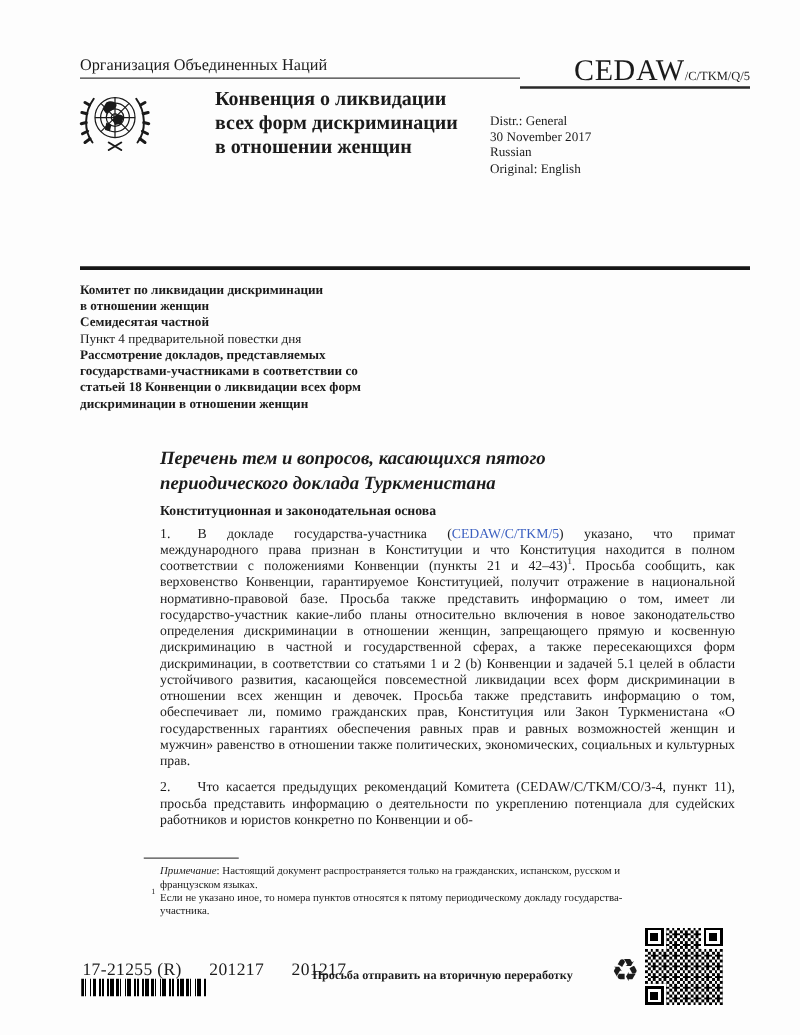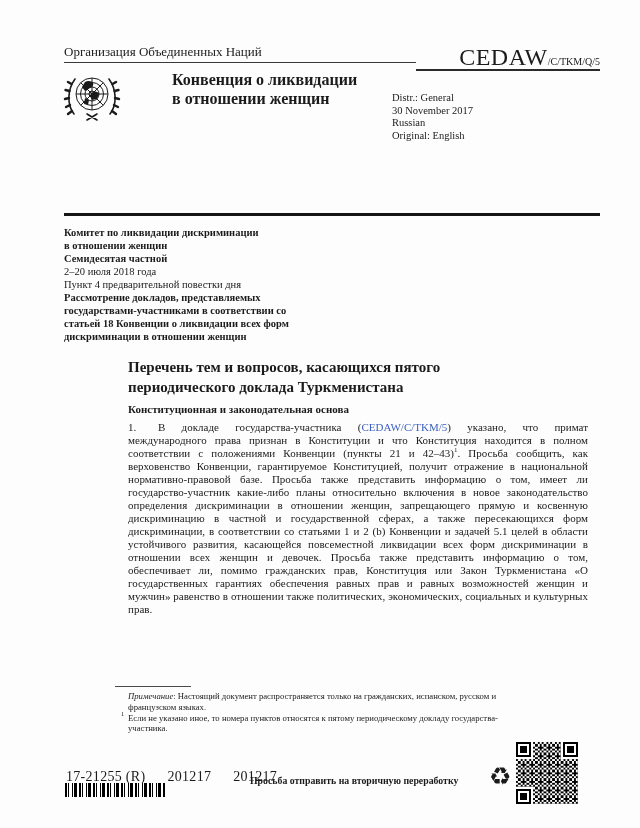--- a/index.html
+++ b/index.html
@@ -20,21 +20,21 @@
   .rule-right{left:416px;top:69px;width:184px;height:1.5px;background:#2a2a2a;}
   
   .emblem{left:63px;top:71px;}
   .masthead-title{left:128px;top:70px;font-size:16px;font-weight:bold;line-height:19px;margin-left:44px;}
   .distr-block{left:392px;top:92px;font-size:10.5px;line-height:12.5px;}
   .rule-thick{left:64px;top:213px;width:536px;height:3px;background:#161616;}
   
   .committee{left:64px;top:226px;font-size:10.5px;line-height:13px;width:310px;}
   .b{font-weight:bold;}
   
-  .doc-title{left:128px;top:357px;width:380px;font-size:15px;font-weight:bold;line-height:20px;}
+  .doc-title{left:128px;top:357px;width:380px;font-size:15px;font-weight:bold;line-height:20px;font-style:italic;}
   .section-heading{left:128px;top:403px;font-size:11px;font-weight:bold;}
   .body-text{left:128px;top:421px;width:460px;font-size:11px;line-height:13px;text-align:justify;}
   .body-text p{margin:0;}
   .body-text p + p{margin-top:8px;}
   .pnum{display:inline-block;width:30px;}
   a.doclink{text-decoration:none;cursor:pointer;}
   sup{font-size:7px;line-height:0;}
   
   .footnote-sep{left:115px;top:686px;width:76px;height:1px;background:#4a4a4a;}
   .footnotes{left:120px;top:691px;width:396px;font-size:8.7px;line-height:10.8px;}
@@ -92,47 +92,48 @@
       <line x1="49" y1="40" x2="53" y2="43"></line>
         <line x1="51" y1="34" x2="55" y2="36"></line>
       <line x1="52" y1="27" x2="56" y2="28"></line>
         <line x1="51.5" y1="20" x2="55.5" y2="19"></line>
       <line x1="49.5" y1="13" x2="53" y2="11"></line>
     </g>
   </svg>
 </div>
 <div class="abs masthead-title">
   <div>Конвенция о ликвидации</div>
+  <div>всех форм дискриминации</div>
   <div>в отношении женщин</div>
 </div>
 <div class="abs distr-block">
   <div>Distr.: General</div>
   <div>30 November 2017</div>
   <div>Russian</div>
   <div>Original: English</div>
 </div>
 <div class="abs rule-thick"></div>
 
 <div class="abs committee">
   <div class="b">Комитет по ликвидации дискриминации</div>
   <div class="b">в отношении женщин</div>
   <div class="b">Семидесятая частной</div>
-  <div>2–20 июля 2018 года</div>
   <div>Пункт 4 предварительной повестки дня</div>
   <div class="b">Рассмотрение докладов, представляемых</div>
   <div class="b">государствами-участниками в соответствии со</div>
   <div class="b">статьей 18 Конвенции о ликвидации всех форм</div>
   <div class="b">дискриминации в отношении женщин</div>
 </div>
 
 <div class="abs doc-title">Перечень тем и вопросов, касающихся пятого периодического доклада Туркменистана</div>
 <div class="abs section-heading">Конституционная и законодательная основа</div>
 
 <div class="abs body-text">
   <p><span class="pnum">1.</span><span>В докладе государства-участника (</span><a class="doclink" style="color:#3B5FC0">CEDAW/C/TKM/5</a><span>) указано, что примат международного права признан в Конституции и что Конституция находится в полном соответствии с положениями Конвенции (пункты 21 и 42–43)</span><sup>1</sup><span>. Просьба сообщить, как верховенство Конвенции, гарантируемое Конституцией, получит отражение в национальной нормативно-правовой базе. Просьба также представить информацию о том, имеет ли государство-участник какие-либо планы относительно включения в новое законодательство определения дискриминации в отношении женщин, запрещающего прямую и косвенную дискриминацию в частной и государственной сферах, а также пересекающихся форм дискриминации, в соответствии со статьями 1 и 2 (b) Конвенции и задачей 5.1 целей в области устойчивого развития, касающейся повсеместной ликвидации всех форм дискриминации в отношении всех женщин и девочек. Просьба также представить информацию о том, обеспечивает ли, помимо гражданских прав, Конституция или Закон Туркменистана «О государственных гарантиях обеспечения равных прав и равных возможностей женщин и мужчин» равенство в отношении также политических, экономических, социальных и культурных прав.</span></p>
+  <p><span class="pnum">2.</span><span>Что касается предыдущих рекомендаций Комитета (CEDAW/C/TKM/CO/3-4, пункт 11), просьба представить информацию о деятельности по укреплению потенциала для судейских работников и юристов конкретно по Конвенции и об-</span></p>
 </div>
 
 <div class="abs footnote-sep"></div>
 <div class="abs footnotes">
   <div class="fn"><span class="it">Примечание</span><span>: Настоящий документ распространяется только на гражданских, испанском, русском и французском языках.</span></div>
   <div class="fn"><sup class="marker">1</sup><span>Если не указано иное, то номера пунктов относятся к пятому периодическому докладу государства-участника.</span></div>
 </div>
 
 <div class="abs job-line">
   <span>17-21255 (R)</span><span>201217</span><span>201217</span>

